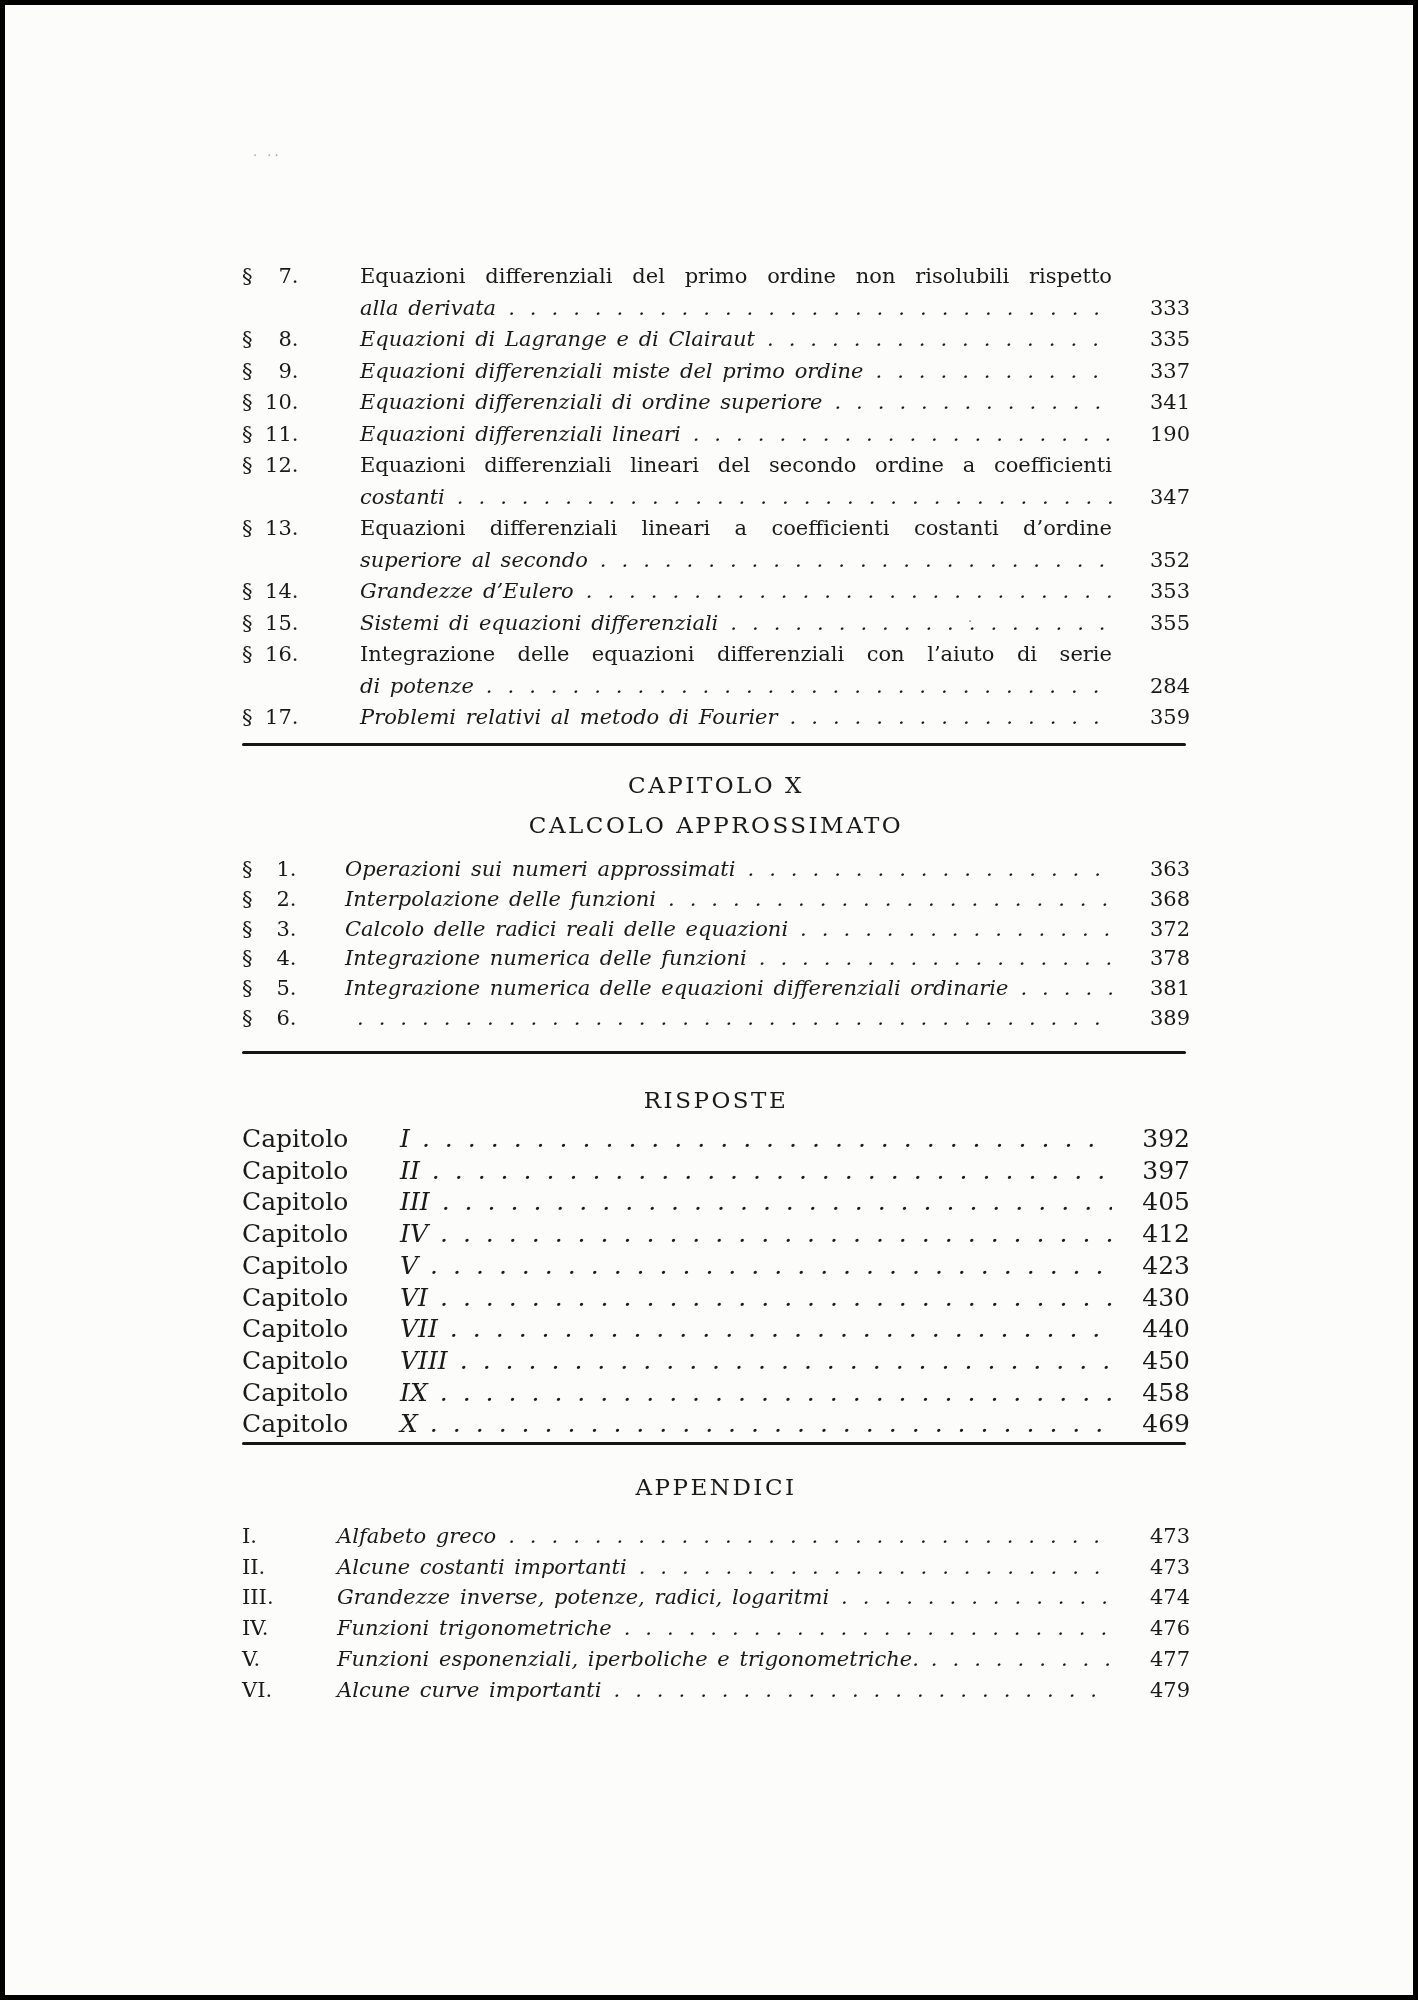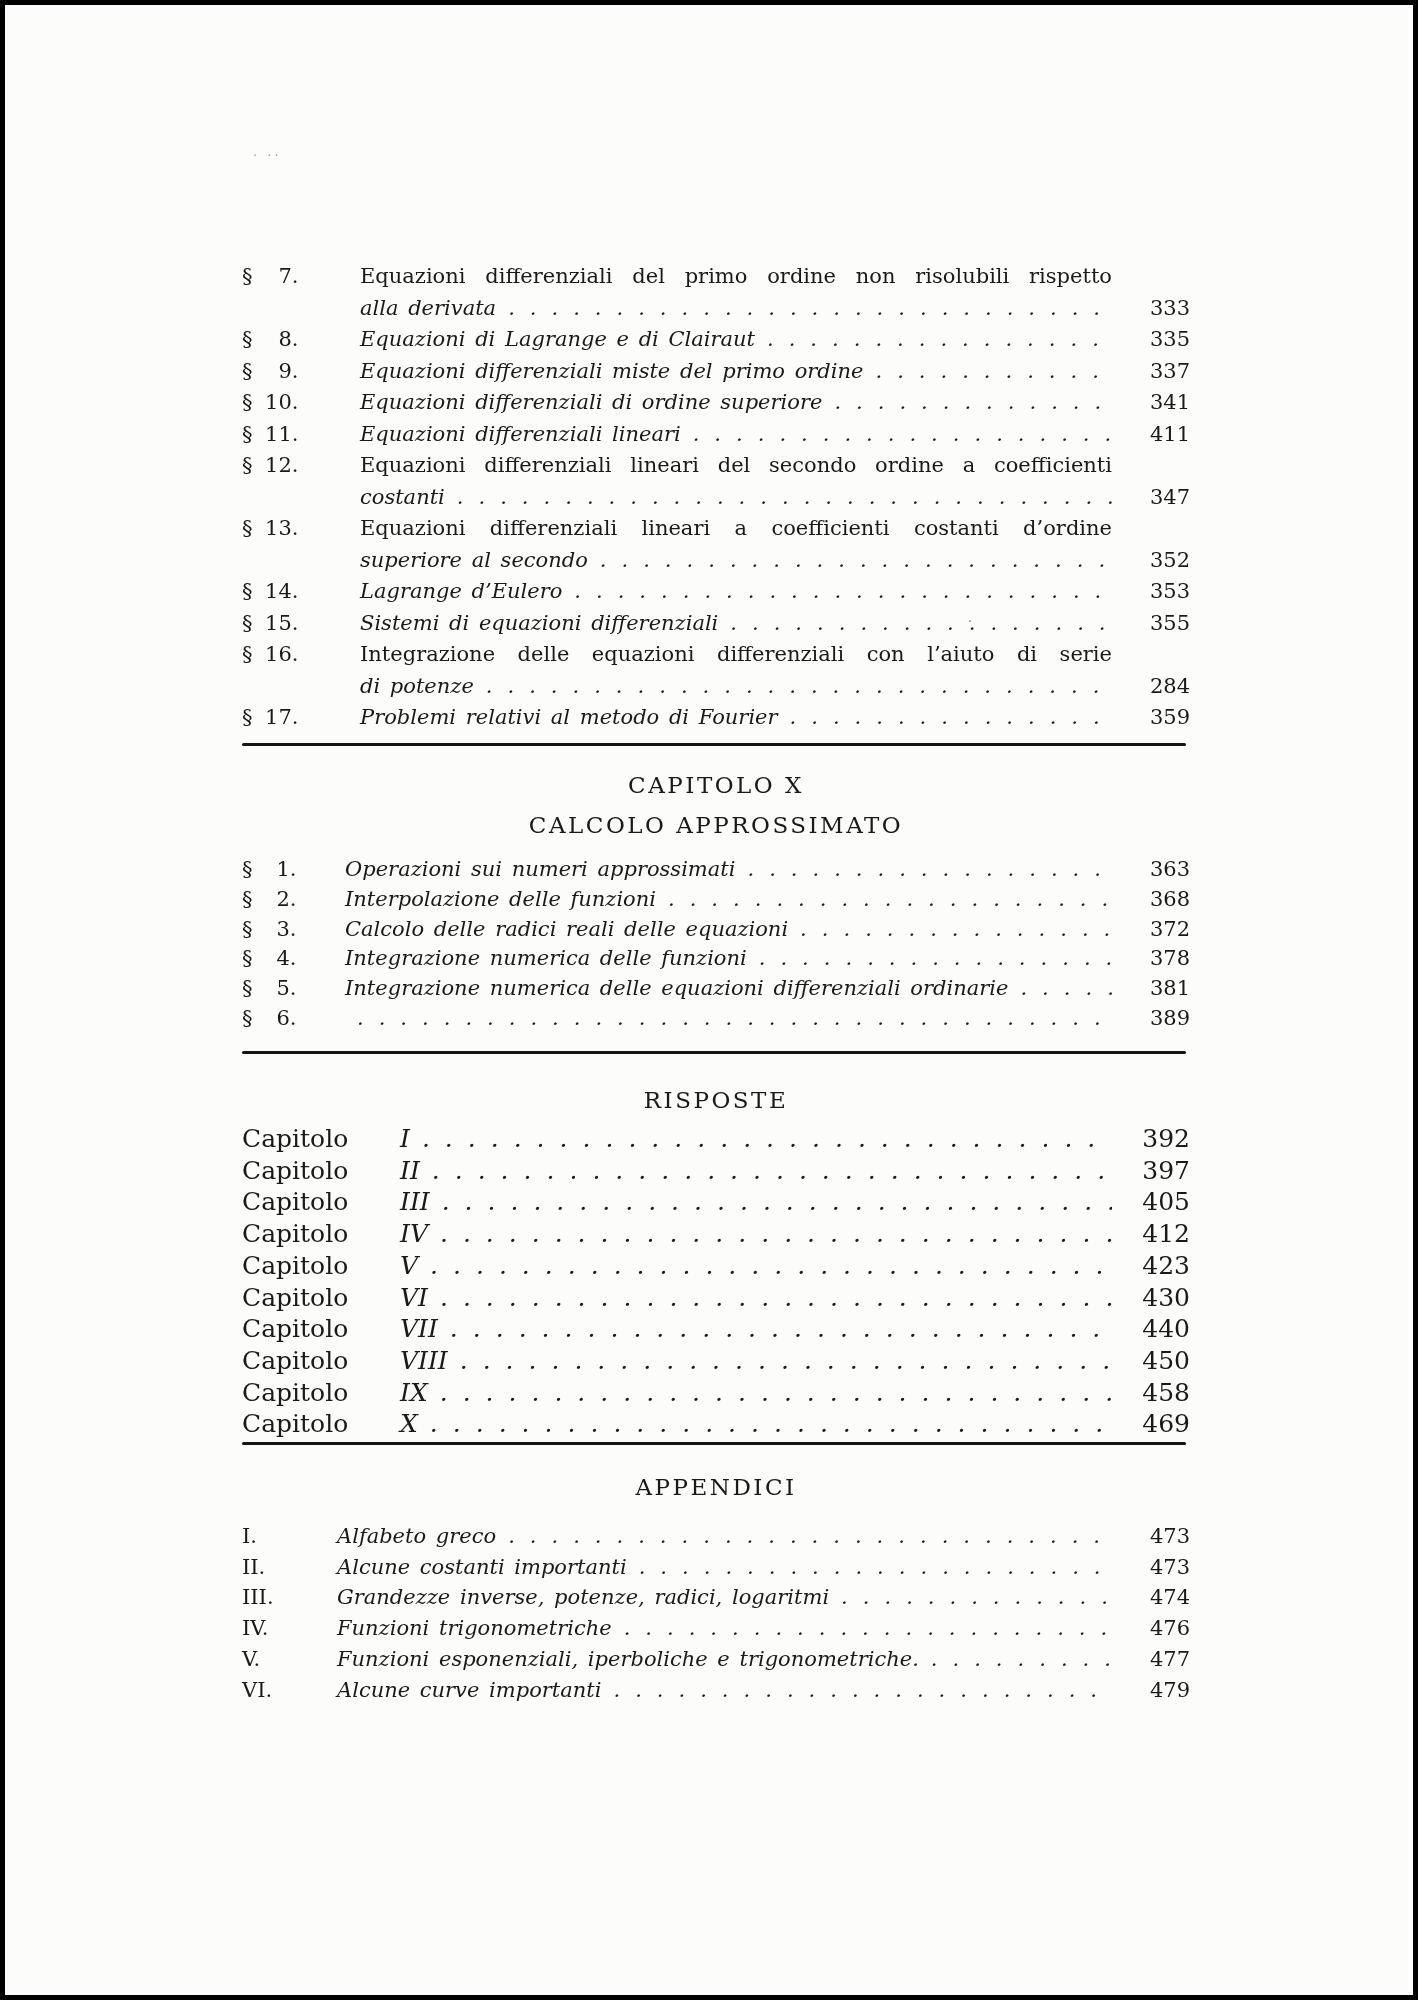--- a/index.html
+++ b/index.html
@@ -112,21 +112,21 @@
         <span class="lbl">
             <span>§</span>
             <span class="num">11.</span>
           </span>
         <div class="mid">
           <div class="lline">
               <span class="ttl">Equazioni differenziali lineari</span>
               <span class="leader"></span>
             </div>
         </div>
-        <span class="pg">411</span>
+        <span class="pg">190</span>
       </div>
 
       <div class="row">
         <span class="lbl">
             <span>§</span>
             <span class="num">12.</span>
           </span>
         <div class="mid">
           <div class="jline">Equazioni differenziali lineari del secondo ordine a coefficienti</div>
           <div class="lline">
@@ -152,21 +152,21 @@
         <span class="pg">352</span>
       </div>
 
       <div class="row">
         <span class="lbl">
             <span>§</span>
             <span class="num">14.</span>
           </span>
         <div class="mid">
           <div class="lline">
-              <span class="ttl">Lagrange d’Eulero</span>
+              <span class="ttl">Grandezze d’Eulero</span>
               <span class="leader"></span>
             </div>
         </div>
         <span class="pg">353</span>
       </div>
 
       <div class="row">
         <span class="lbl">
             <span>§</span>
             <span class="num">15.</span>

